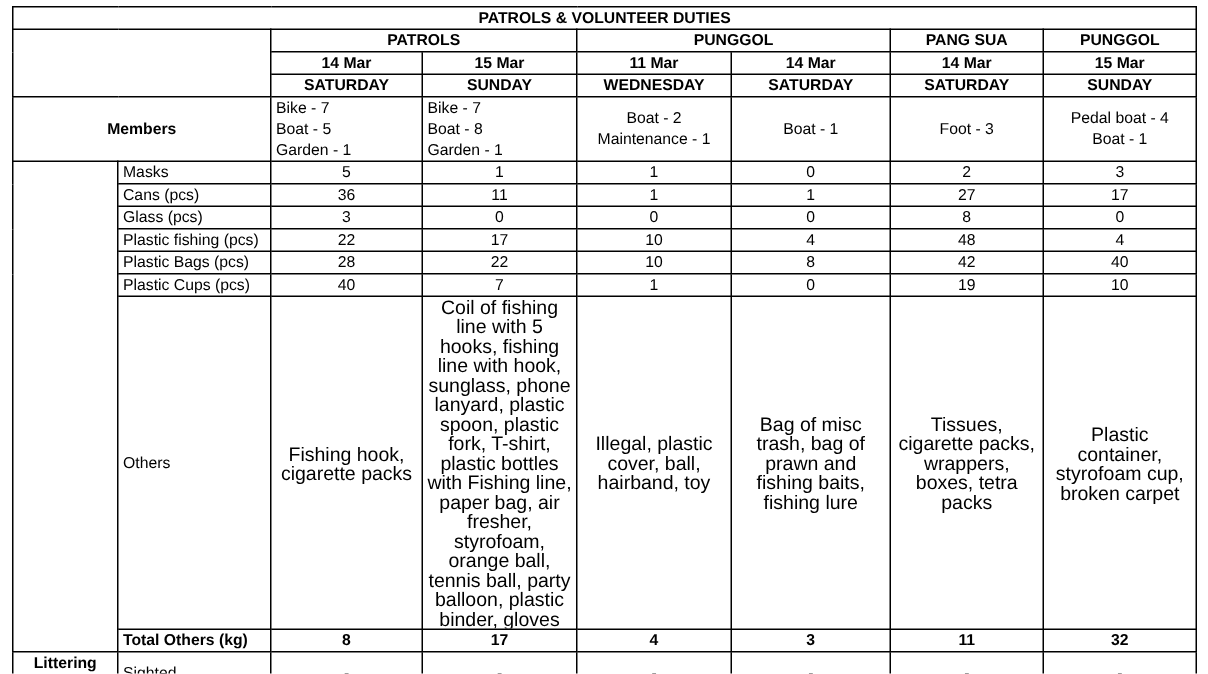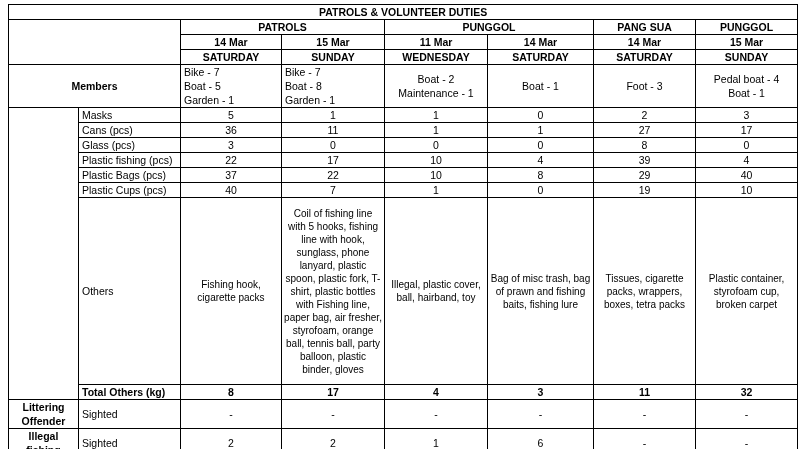--- a/index.html
+++ b/index.html
@@ -23,21 +23,21 @@
     line-height: 14px;
     text-align: center;
     vertical-align: middle;
     padding: 0 2px;
     overflow: hidden;
     word-wrap: break-word;
   }
   .b { font-weight: bold; }
   .l { text-align: left; padding-left: 3px; padding-right: 1px; }
   .pre { white-space: pre-line; }
-  .sm { font-size: 10px; line-height: 13px; }
+  .sm { font-size: 13px; line-height: 13px; }
   .r14 { height: 14px; }
   .r43 { height: 43px; }
   .r187 { height: 187px; }
   .r28 { height: 28px; }
 </style>
 </head>
 <body>
 
 <table class="patrols">
   <colgroup>
@@ -125,30 +125,30 @@
     <td>0</td>
     <td>8</td>
     <td>0</td>
   </tr>
   <tr class="r14">
     <td class="l">Plastic fishing (pcs)</td>
     <td>22</td>
     <td>17</td>
     <td>10</td>
     <td>4</td>
-    <td>39</td>
+    <td>48</td>
     <td>4</td>
   </tr>
   <tr class="r14">
     <td class="l">Plastic Bags (pcs)</td>
-    <td>37</td>
+    <td>28</td>
     <td>22</td>
     <td>10</td>
     <td>8</td>
-    <td>29</td>
+    <td>42</td>
     <td>40</td>
   </tr>
   <tr class="r14">
     <td class="l">Plastic Cups (pcs)</td>
     <td>40</td>
     <td>7</td>
     <td>1</td>
     <td>0</td>
     <td>19</td>
     <td>10</td>

